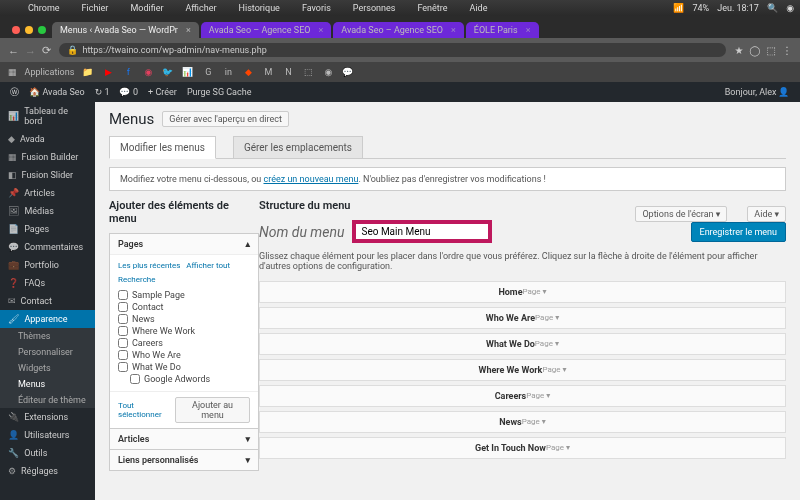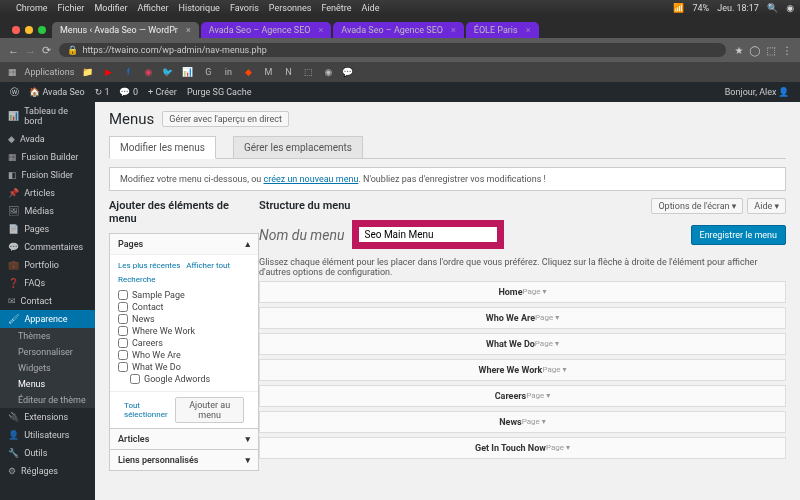--- a/index.html
+++ b/index.html
@@ -1,17 +1,17 @@
 <!DOCTYPE html>
 <html><head>
 <meta charset="utf-8">
 <style>
 *{margin:0;padding:0;box-sizing:border-box;font-family:-apple-system,BlinkMacSystemFont,"Segoe UI",Roboto,sans-serif}
 body{background:#000;width:800px;height:500px;overflow:hidden;font-size:10px;color:#333}
-.macbar{height:16px;background:linear-gradient(#3a3a3a,#2a2a2a);display:flex;align-items:center;padding:0 6px;color:#ddd;gap:10px}
+.macbar{height:16px;background:linear-gradient(#3a3a3a,#2a2a2a);display:flex;align-items:center;padding:0 6px;color:#ddd;gap:22px}
 .macbar span{font-size:9px}
 .macbar .apple{font-size:11px}
 .macbar .right{margin-left:auto;display:flex;gap:8px;align-items:center}
 .chrome-tabs{height:22px;background:#2b2b2b;display:flex;align-items:flex-end;padding-left:6px}
 .traffic{display:flex;gap:5px;align-items:center;padding:0 6px 4px}
 .dot{width:8px;height:8px;border-radius:50%}
 .dot.r{background:#ff5f57}.dot.y{background:#febc2e}.dot.g{background:#28c840}
 .tab{background:#6d28d9;border-radius:5px 5px 0 0;padding:3px 8px;margin-right:2px;color:#bbb;font-size:9px;display:flex;align-items:center;gap:4px;max-width:150px;white-space:nowrap;overflow:hidden}
 .tab.active{background:#5a5a5a;color:#eee}
 .tab .close{margin-left:4px;opacity:.6}
@@ -26,44 +26,44 @@
 .wp-main{display:flex;height:398px;background:#f1f1f1}
 .wp-side{width:95px;background:#23282d;color:#ccc;overflow-y:auto}
 .wp-side .item{padding:4px 8px;font-size:9px;display:flex;align-items:center;gap:5px;cursor:pointer}
 .wp-side .item.active{background:#0073aa;color:#fff}
 .wp-side .sub{padding:3px 8px 3px 18px;font-size:9px;background:#32373c;color:#aaa;cursor:pointer}
 .wp-side .sub.active{color:#fff}
 .wp-content{flex:1;padding:8px 14px;overflow-y:auto}
 .page-head{display:flex;align-items:center;gap:8px;margin-bottom:8px}
 .page-head h1{font-size:15px;font-weight:400;color:#23282d}
 .btn-outline{border:1px solid #ccc;background:#f7f7f7;padding:2px 6px;font-size:9px;border-radius:2px;cursor:pointer;color:#555}
-.screen-opts{position:absolute;top:96px;right:14px;display:flex;gap:4px}
+.screen-opts{position:absolute;top:104px;right:14px;display:flex;gap:20px}
 .tabs{display:flex;border-bottom:1px solid #ccc}
 .tabs .t{padding:5px 10px;font-size:10px;border:1px solid #ccc;border-bottom:none;background:#e5e5e5;margin-right:17px;color:#555;cursor:pointer}
 .tabs .t.active{background:#fff;border-bottom:1px solid #fff;margin-bottom:-1px}
 .notice{background:#fff;border:1px solid #ccc;padding:6px 10px;font-size:9px;margin:8px 0;color:#555}
 .notice a{color:#0073aa;text-decoration:underline}
 .cols{display:flex;margin-top:8px}
 .col-left{width:150px}
 .col-right{flex:1}
 .h3{font-size:11px;font-weight:600;margin-bottom:8px;color:#23282d}
 .accordion{border:1px solid #ccc;background:#fff;margin-bottom:-1px}
 .acc-head{padding:5px 8px;font-size:9px;font-weight:600;display:flex;justify-content:space-between;cursor:pointer;background:#fafafa;border-bottom:1px solid #eee}
 .acc-body{padding:6px 8px;font-size:9px}
 .subtabs{display:flex;gap:6px;font-size:8px;margin-bottom:5px}
 .subtabs a{color:#0073aa;cursor:pointer}
 .chklist label{display:flex;align-items:center;gap:4px;padding:1px 0;font-size:9px;color:#444}
 .chklist input{width:10px;height:10px}
-.acc-foot{display:flex;justify-content:flex-start;align-items:center;padding:5px 14px;border-top:1px solid #eee;font-size:8px}
+.acc-foot{display:flex;justify-content:flex-start;align-items:center;padding:5px 8px;border-top:1px solid #eee;font-size:8px}
 .acc-foot a{color:#0073aa}
 .menu-name-row{display:flex;align-items:center;gap:8px;margin-bottom:8px}
 .menu-name-row label{font-size:14px;font-style:italic;color:#666}
-.menu-name-row input{border:7px solid #be185d;padding:2px 5px;font-size:10px;width:152px}
+.menu-name-row input{border:4px solid #be185d;padding:2px 5px;font-size:10px;width:140px}
 .btn-primary{background:#0085ba;color:#fff;border:1px solid #006799;padding:4px 8px;font-size:9px;border-radius:2px;cursor:pointer;margin-left:auto}
-.instr{font-size:9px;color:#555;margin-bottom:4px}
+.instr{font-size:9px;color:#555;margin-bottom:10px}
 .menu-item{border:1px solid #ddd;background:#fafafa;padding:5px 8px;display:flex;justify-content:center;font-size:9px;margin-bottom:4px;cursor:pointer}
 .menu-item .type{color:#999;font-size:8px}
 .acc-closed{border:1px solid #ccc;background:#fafafa;padding:5px 8px;font-size:9px;font-weight:600;display:flex;justify-content:space-between;cursor:pointer;margin-bottom:-1px}
 .ico{opacity:.7}
 </style>
 </head>
 <body>
 
 <div class="macbar">
   <span class="apple"></span>

